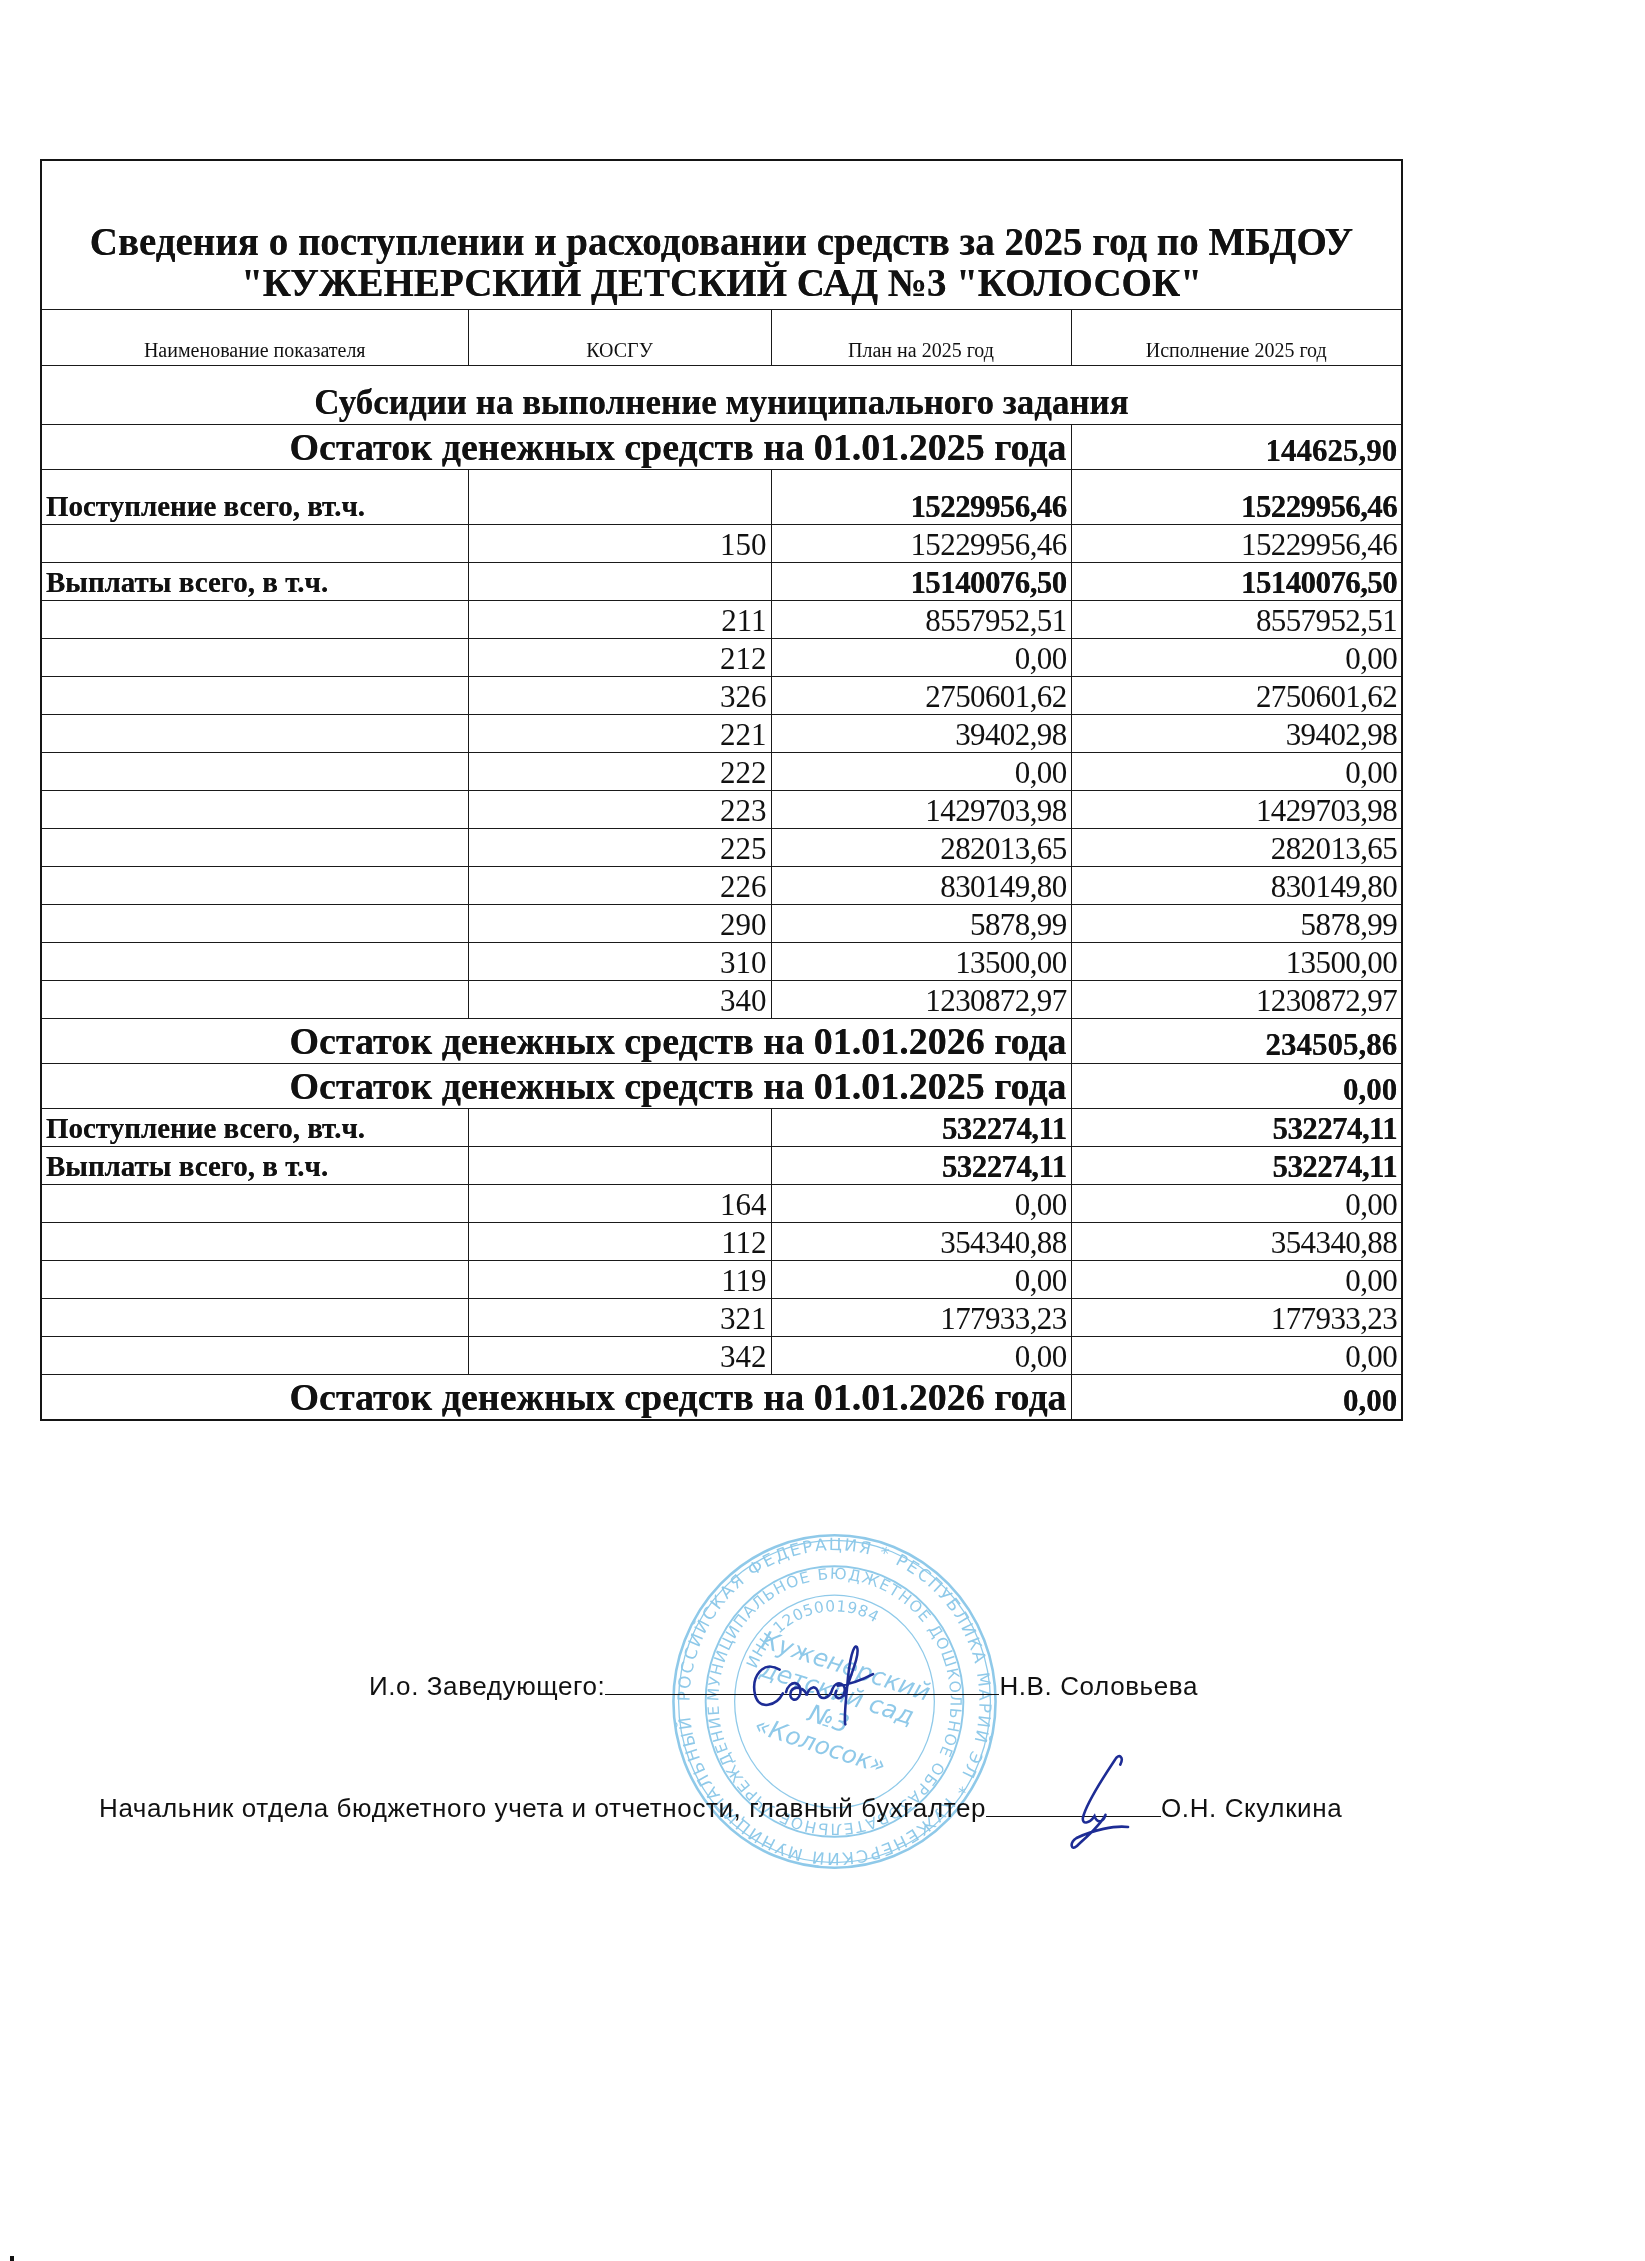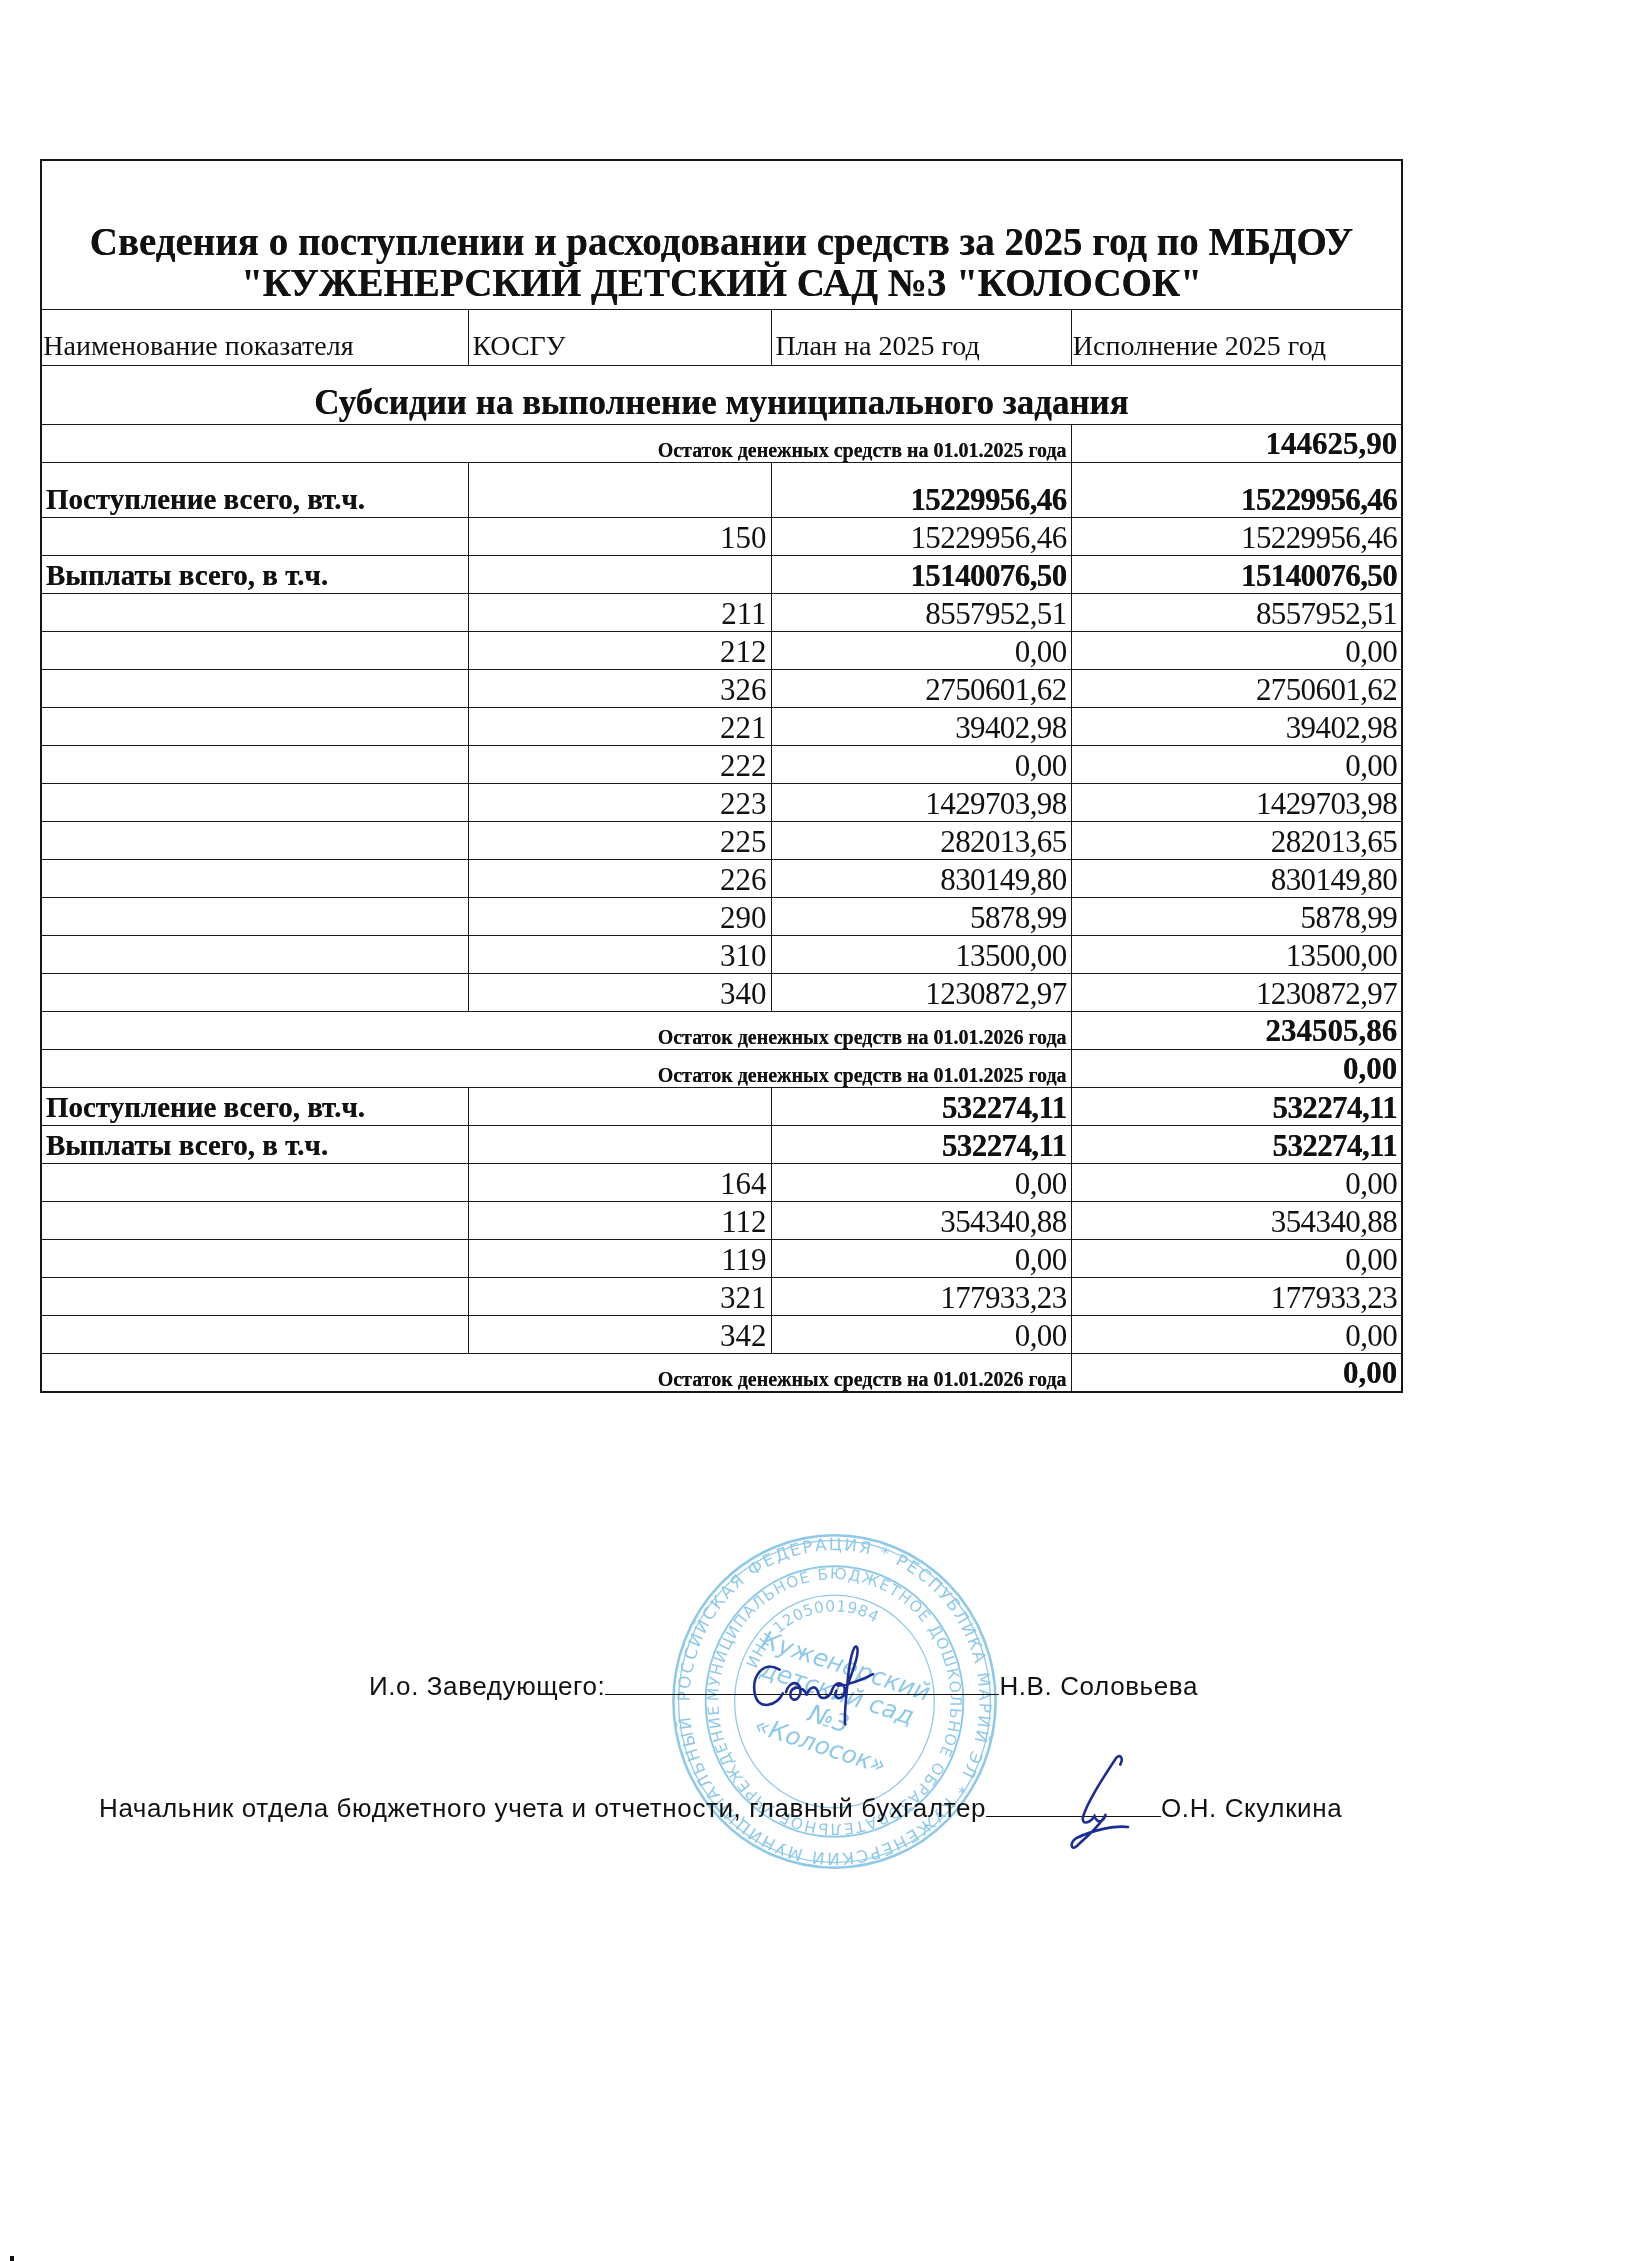--- a/index.html
+++ b/index.html
@@ -35,40 +35,41 @@
     font-weight: bold;
     font-size: 39px;
     line-height: 41px;
     padding-bottom: 6.4px !important;
     text-shadow: 0 0 0.6px #444;
   }
   .title-line { display: block; }
 
   .hdr-cell {
     height: 52px;
-    font-size: 28px;
+    text-align: center;
+    font-size: 20px;
     padding-bottom: 2.6px !important;
   }
   .hdr-cell.left-tight { padding-left: 1.3px !important; padding-right: 1.3px !important; }
 
   .section-cell {
     height: 57px;
     text-align: center;
     font-weight: bold;
     font-size: 35px;
     padding-bottom: 1.3px !important;
     text-shadow: 0 0 0.6px #444;
   }
   .section-cell.s2 { height: 45px; }
 
   .bal-label {
     height: 37px;
     text-align: right;
     font-weight: bold;
-    font-size: 20px;
+    font-size: 38px;
     padding-right: 3.9px !important;
     text-shadow: 0 0 0.6px #444;
   }
   .bal-value {
     text-align: right;
     font-weight: bold;
     font-size: 31px;
     text-shadow: 0 0 0.6px #444;
   }
 

